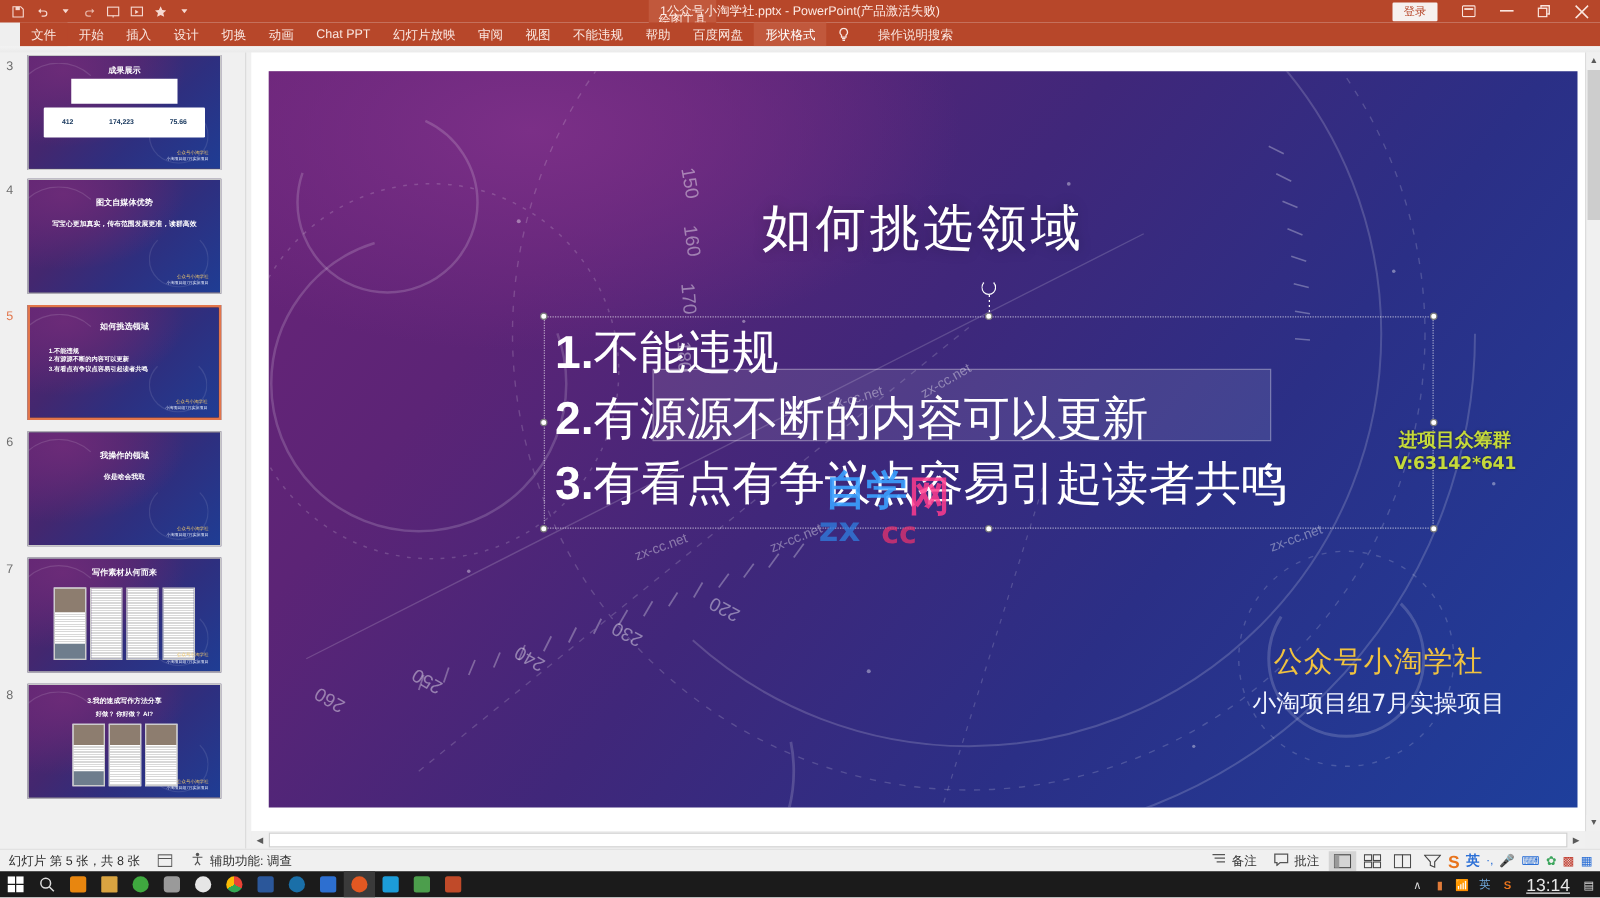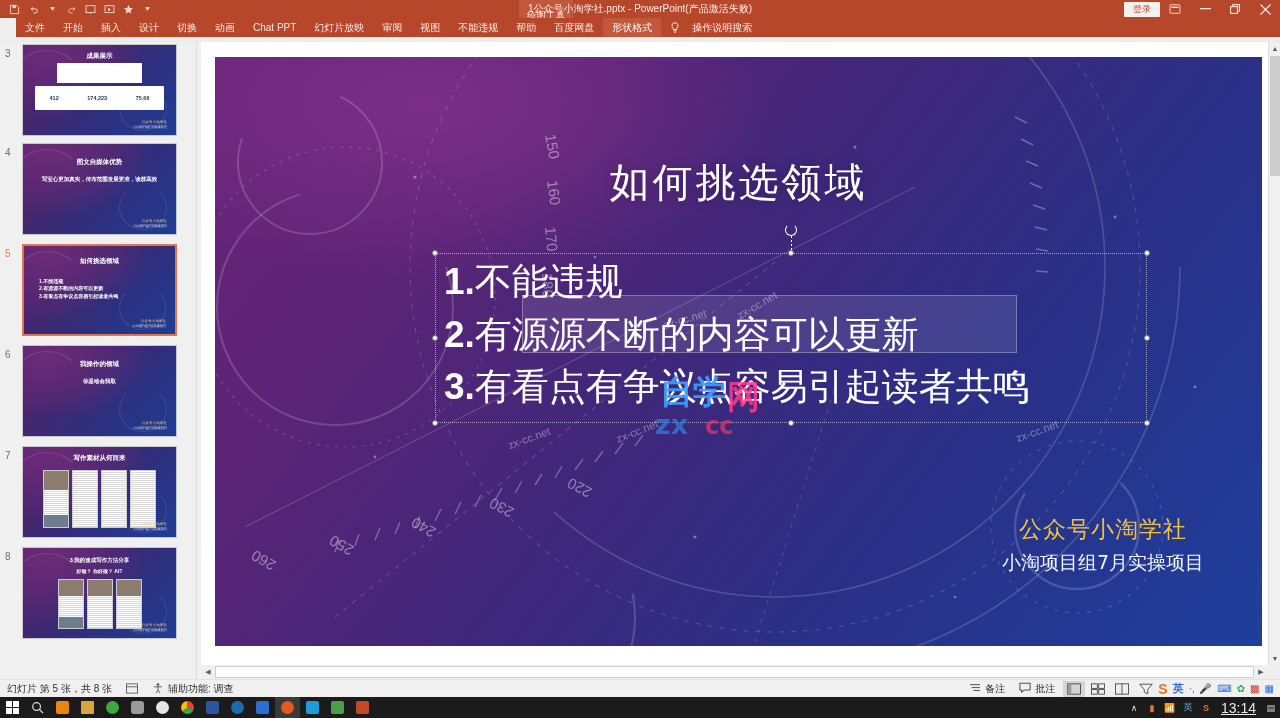--- a/index.html
+++ b/index.html
@@ -29,37 +29,37 @@
   }
   .doc-title {
     position: absolute; left: 0; top: 0; width: 1280px; height: 18px;
     display: flex; align-items: center; justify-content: center;
     color: #fdeae4; font-size: 10px; pointer-events: none;
   }
   .doc-title-inner { }
   .tb-right { position: absolute; right: 0; top: 0; height: 18px; display: flex; align-items: center; }
   .signin {
     background: #f6f1ef; color: #b7472a; font-size: 9px;
-    padding: 1px 9px; border-radius: 1px;
+    padding: 1px 9px; margin-right: 10px; border-radius: 1px;
   }
   .wbtn { width: 30px; height: 18px; display:flex; align-items:center; justify-content:center;
           color: #fbe6df; font-size: 11px; }
 
   
   .ribbon {
     position: absolute; left: 16px; top: 18px; width: 1280px; height: 19px;
     background: #b7472a; display: flex; align-items: center;
   }
   .rtab {
     height: 19px; padding: 0 9px; display: flex; align-items: center;
     color: #fae7e1; font-size: 10px; white-space: nowrap;
   }
   .rtab.file { background: #b7472a; }
   .rtab.active { background: #c1583c; color: #fff; }
-  .rtab.tellme { gap: 12px; }
+  .rtab.tellme { gap: 22px; }
   .bulb { width: 10px; height: 11px; }
   .ribbon-tail {
     position: absolute; left: 0; top: 37px; width: 1280px; height: 5px;
     background: linear-gradient(#f3f3f3, #eaeaea);
   }
 
   
   .thumbpane {
     position: absolute; left: 0; top: 42px; width: 196px; height: 637px;
     background: #f0f0f0; overflow: hidden;
@@ -608,20 +608,24 @@
             <span class="num">3.</span><span>有看点有争议点容易引起读者共鸣</span>
           </div>
         </div>
       </div>
 
       <div class="wm-box"></div>
       <div class="wm-blue">自学</div>
       <div class="wm-pink">网</div>
       <div class="wm-blue2">zx</div>
       <div class="wm-pink2">cc</div>
+      <div class="wm-green">
+        <div>进项目众筹群</div>
+        <div class="l2">V:63142*641</div>
+      </div>
 
       <div class="slide-foot">
         <div class="gold">公众号小淘学社</div>
         <div class="white">小淘项目组7月实操项目</div>
       </div>
     </div>
   </div>
 
   <div class="vscroll">
     <div class="vs-arrow">▲</div>

